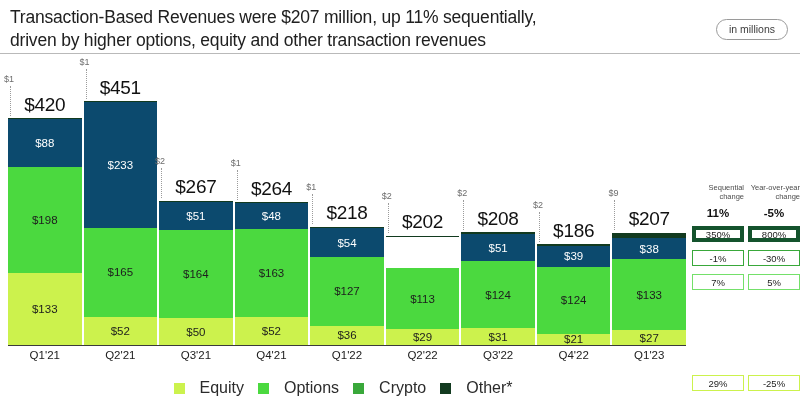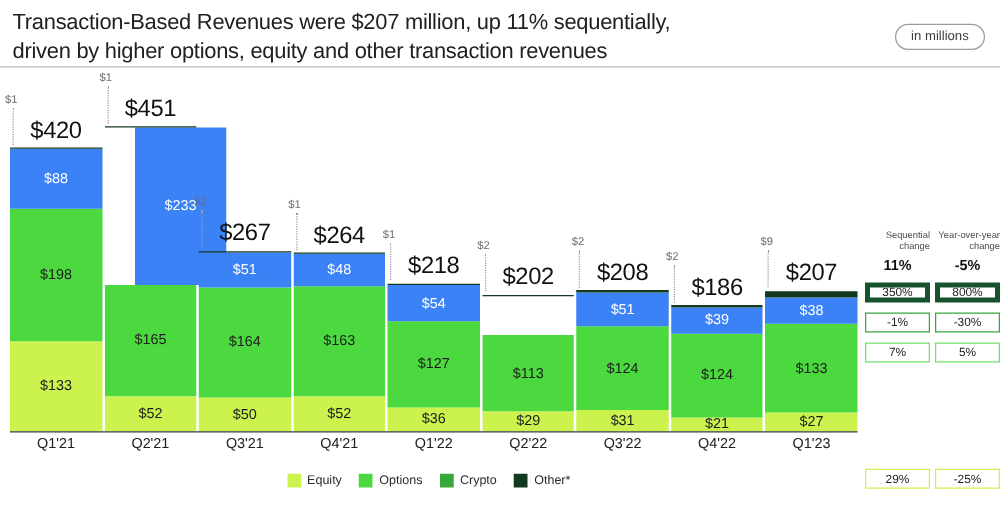--- a/index.html
+++ b/index.html
@@ -41,21 +41,21 @@
   }
   .seg{
     position:absolute;left:0;width:100%;
     box-sizing:border-box;
     display:flex;align-items:center;justify-content:center;
     font-size:11.5px;color:#1d1d1d;
     overflow:hidden;
   }
   .seg.equity{background:#ccf24d;}
   .seg.options{background:#4bd93f;}
-  .seg.crypto{background:#3b82f6;color:#ffffff;}
+  .seg.crypto{background:#0c4a6e;color:#ffffff;}
   .seg.other{background:#123a1f;color:#ffffff;font-size:0;}
   .seg-label{pointer-events:none;white-space:nowrap;}
   .total{
     position:absolute;left:0;width:100%;text-align:center;
     font-size:19px;font-weight:400;color:#111;
     letter-spacing:-0.3px;
   }
   .callout{
     position:absolute;
     font-size:9px;color:#6d6d6d;white-space:nowrap;
@@ -70,21 +70,21 @@
   }
   .tick{
     position:absolute;top:292px;text-align:center;
     font-size:11.5px;color:#202020;
   }
   
   #legend{
     position:absolute;left:0;top:322px;width:686px;
     display:flex;justify-content:center;align-items:center;gap:14px;
   }
-  .leg-item{display:flex;align-items:center;gap:5px;font-size:10px;color:#2b2b2b;}
+  .leg-item{display:flex;align-items:center;gap:15px;font-size:16px;color:#2b2b2b;}
   .leg-sw{width:11px;height:11px;display:inline-block;}
   .leg-sw.equity{background:#ccf24d;}
   .leg-sw.options{background:#4bd93f;}
   .leg-sw.crypto{background:#39a83a;}
   .leg-sw.other{background:#123a1f;}
   
   #panel{
     position:absolute;left:690px;top:57px;width:110px;height:353px;
   }
   .col-head{
@@ -131,21 +131,21 @@
         </div>
         <div class="seg other" style="height: 1.5px; bottom: 225.896px; top: auto;"></div>
       </div>
       <div class="bar-col" style="left: 75.5556px; width: 73.5556px; height: 243.148px;">
         <div class="seg equity" style="height: 28.0348px; bottom: 0px; top: auto;">
           <span class="seg-label">$52</span>
         </div>
         <div class="seg options" style="height: 88.9565px; bottom: 28.0348px; top: auto;">
           <span class="seg-label">$165</span>
         </div>
-        <div class="seg crypto" style="height: 125.617px; bottom: 116.991px; top: auto; margin-left: 24px;">
+        <div class="seg crypto" style="height: 125.617px; bottom: 116.991px; top: auto;">
           <span class="seg-label">$233</span>
         </div>
         <div class="seg other" style="height: 1.5px; bottom: 242.609px; top: auto;"></div>
       </div>
       <div class="bar-col" style="left: 151.111px; width: 73.5556px; height: 143.948px;">
         <div class="seg equity" style="height: 26.9565px; bottom: 0px; top: auto;">
           <span class="seg-label">$50</span>
         </div>
         <div class="seg options" style="height: 88.4174px; bottom: 26.9565px; top: auto;">
           <span class="seg-label">$164</span>

